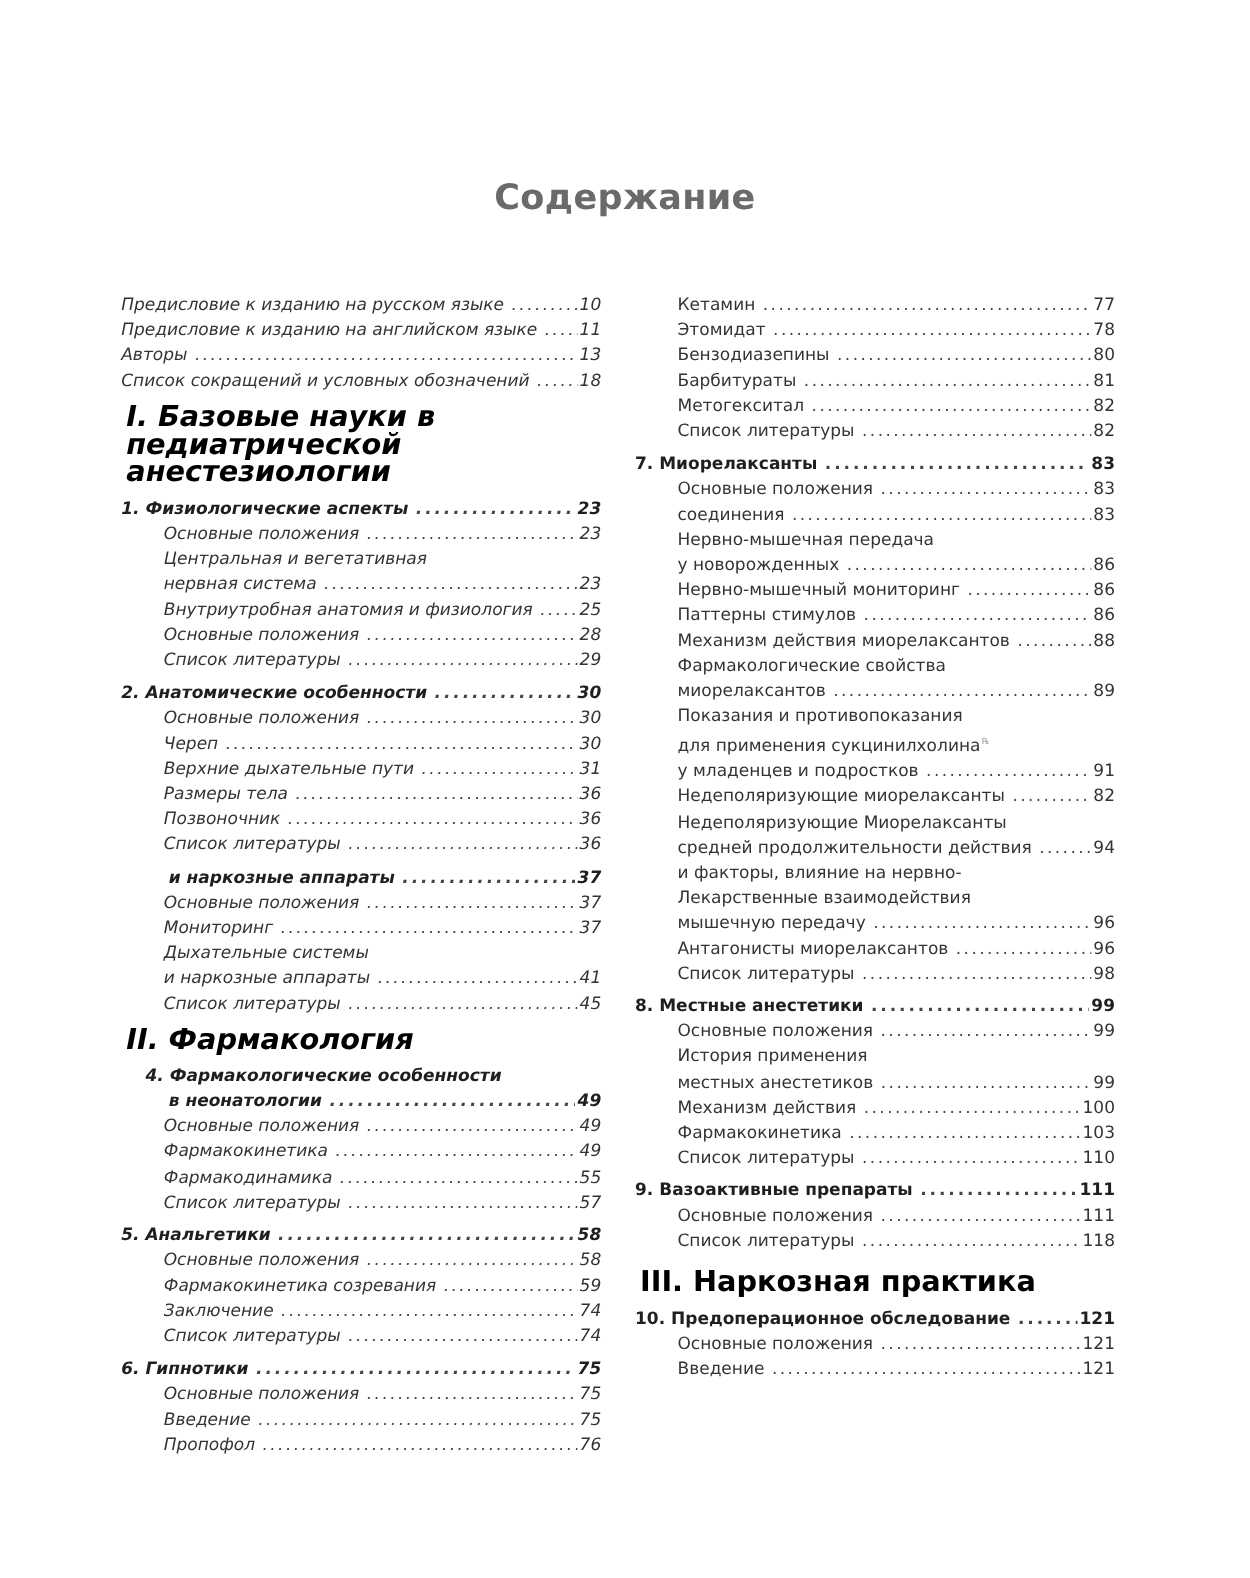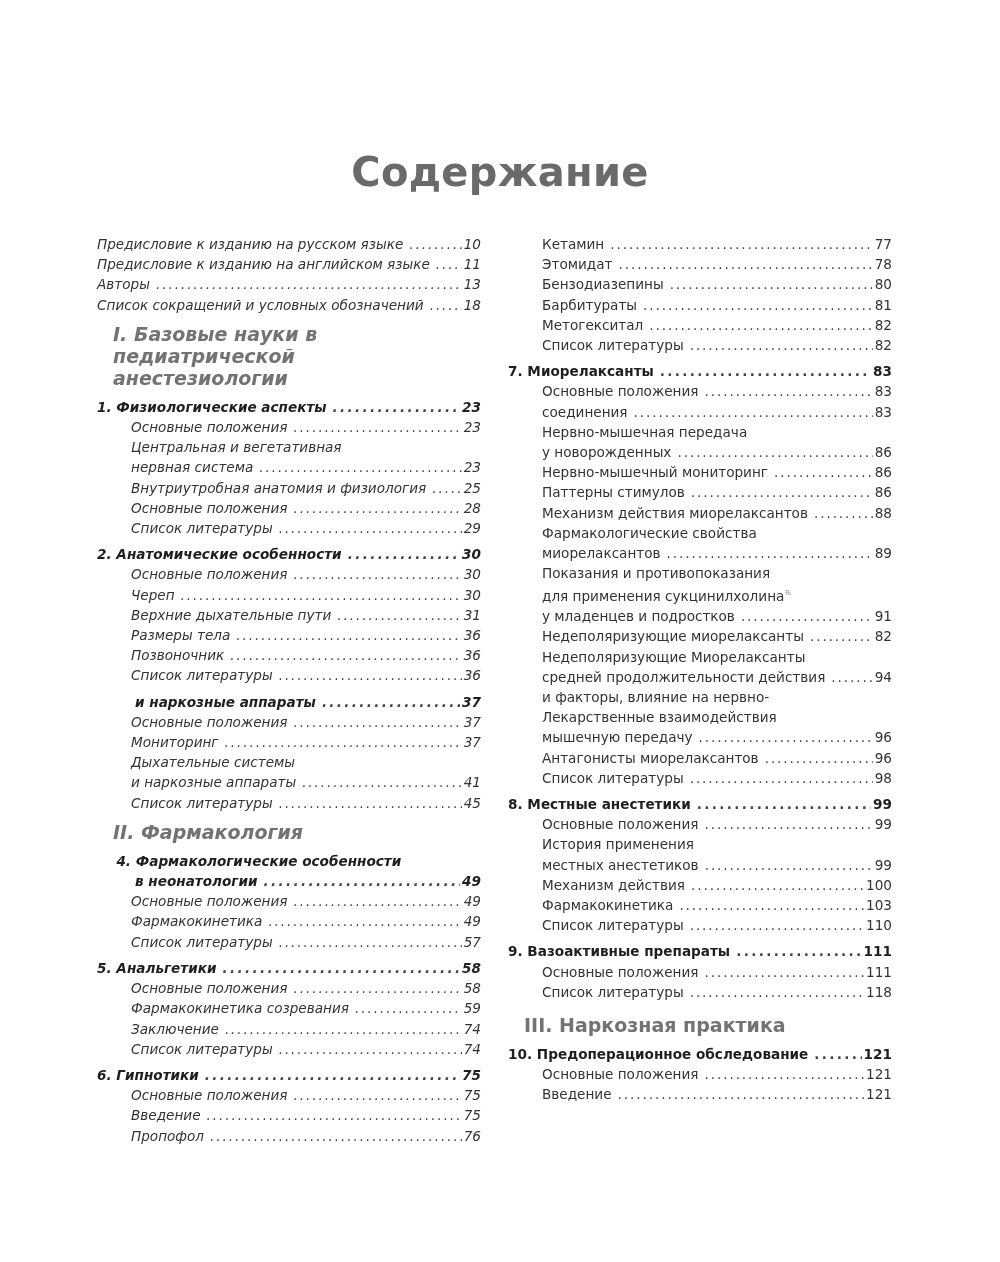--- a/index.html
+++ b/index.html
@@ -1,29 +1,29 @@
 <!DOCTYPE html>
 <html><head>
 <meta charset="utf-8">
 <style>
   html, body { margin: 0; padding: 0; background: #ffffff; }
   body { width: 1000px; height: 1262px; position: relative; overflow: hidden;
          font-family: "DejaVu Sans", "Liberation Sans", sans-serif; color: #333333; }
   .title { position: absolute; top: 122px; left: 0; width: 1000px; text-align: center;
-           font-size: 40px; font-weight: bold; color: #6a6a6c; letter-spacing: 0.3px; }
+           font-size: 28px; font-weight: bold; color: #6a6a6c; letter-spacing: 0.3px; }
   .col { position: absolute; top: 234px; width: 384px; }
   .col-left { left: 97px; font-style: italic; }
   .col-right { left: 508px; width: 384px; }
   .row { display: flex; align-items: baseline; font-size: 13.6px; line-height: 20.2px; white-space: nowrap; }
   .row .lbl { flex: 0 0 auto; }
   .row .dots { flex: 1 1 auto; overflow: hidden; margin: 0 2px 0 6px; letter-spacing: 2.2px; color: #444; }
   .row .dots::before { content: ". . . . . . . . . . . . . . . . . . . . . . . . . . . . . . . . . . . . . . . . . . . . . . . . . . . . . . . . . . . . . . . . . . . . . . . . . . . . . . . . . . . . . . . . . . . . . . . . . . . . ."; letter-spacing: -1.2px; }
   .row .pg { flex: 0 0 auto; }
   .line { font-size: 13.6px; line-height: 20.2px; white-space: nowrap; }
-  .part { font-size: 19px; font-weight: bold; color: #737373; line-height: 22px; margin: 8px 0 8px 16px; }
+  .part { font-size: 23px; font-weight: bold; color: #000000; line-height: 22px; margin: 8px 0 8px 4px; }
   .chapter { margin-top: 6px; }
   .chap-row { font-weight: bold; color: #1f1f1f; }
   .chap-num { display: inline-block; width: 34px; text-align: right; padding-right: 0px; }
   .sub { padding-left: 34px; }
   sup.mark { font-size: 7px; color: #999; margin-left: 1px; }
 </style>
 </head>
 <body>
 
 <h1 class="title">Содержание</h1>
@@ -166,20 +166,25 @@
         <span class="lbl">Основные положения</span>
         <span class="dots"></span>
         <span class="pg">49</span>
       </div>
     <div class="row sub">
         <span class="lbl">Фармакокинетика</span>
         <span class="dots"></span>
         <span class="pg">49</span>
       </div>
     <div class="row sub">
+        <span class="lbl">Фармакодинамика</span>
+        <span class="dots"></span>
+        <span class="pg">55</span>
+      </div>
+    <div class="row sub">
         <span class="lbl">Список литературы</span>
         <span class="dots"></span>
         <span class="pg">57</span>
       </div>
   </div>
 
   <div class="chapter">
     <div class="row chap-row"><span class="chap-num">5.</span>&nbsp;<span class="lbl">Анальгетики</span><span class="dots"></span><span class="pg">58</span></div>
     <div class="row sub">
         <span class="lbl">Основные положения</span>

